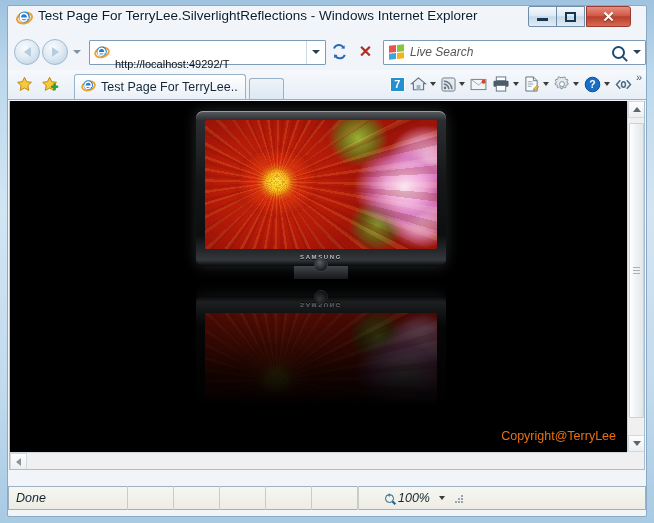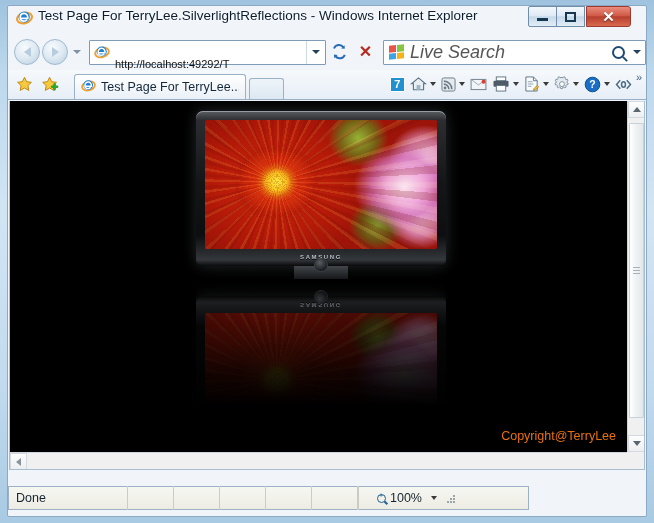--- a/index.html
+++ b/index.html
@@ -98,21 +98,21 @@
   .refresh-btn, .stop-btn {
     width:25px;height:25px; display:flex;align-items:center;justify-content:center;
     margin-left:1px;
   }
   .stop-x { color:#b32d22; font-size:16px; font-weight:bold; line-height:1; }
   .search-field {
     margin-left:5px; flex:1; height:25px; background:#fff;
     border:1px solid #7e9cb8; border-radius:1px;
     display:flex; align-items:center;
   }
-  .search-ph { margin-left:6px; font-size:18px; color:#555; font-style:italic; flex:1; }
+  .search-ph { margin-left:6px; font-size:12px; color:#555; font-style:italic; flex:1; }
   .mag {
     width:13px;height:13px;border:2px solid #1d4a73;border-radius:50%;
     position:relative; margin-right:4px;
   }
   .mag:after { content:""; position:absolute; width:2px;height:6px;background:#1d4a73;
     right:-3px; bottom:-5px; transform:rotate(-45deg); }
   .search-drop { width:16px;height:23px;display:flex;align-items:center;justify-content:center; }
   .win-logo {
     width:15px;height:14px;margin-left:5px;
     display:grid; grid-template-columns:1fr 1fr; grid-template-rows:1fr 1fr; gap:1px;
@@ -278,38 +278,38 @@
   }
   .grip { width:7px; }
   .grip i { display:block; height:1px; background:#a9b2b9; margin:2px 0; }
   .tri-up { width:0;height:0;border-left:4px solid transparent;border-right:4px solid transparent;border-bottom:5px solid #5a6670; }
   .tri-dn { width:0;height:0;border-left:4px solid transparent;border-right:4px solid transparent;border-top:5px solid #5a6670; }
   .tri-lf { width:0;height:0;border-top:4px solid transparent;border-bottom:4px solid transparent;border-right:5px solid #8a949c; }
   .corner-box { position:absolute; right:0; bottom:0; width:17px;height:17px;background:#f0f0f0; }
 
   
   .statusbar {
-    position:absolute; left:8px; top:486px; width:521px; height:24px;
+    position:absolute; left:8px; top:486px; width:638px; height:24px;
     background:linear-gradient(180deg,#f7f7f2 0%, #ecece4 100%);
     border:1px solid #9db0c4;
     display:flex; align-items:center;
-    font-size:12.5px; color:#17242f;
+    font-size:12.5px; color:#17242f;font-style:italic;
   }
   .st-done { padding-left:7px; width:118px; }
   .st-sep { width:1px; height:24px; background:#c9cdc4; }
   .st-cell { width:45px; height:24px; }
   .st-zone { display:flex; align-items:center; margin-left:auto; padding-right:4px; }
   .globe {
     width:14px;height:14px;border-radius:50%;
     background:radial-gradient(circle at 35% 30%, #bfe4f7 0%, #4aa8dd 45%, #1d6fa8 100%);
     margin-right:5px; position:relative; overflow:hidden;
   }
   .globe:before { content:""; position:absolute; left:2px; top:3px; width:6px;height:4px;background:#3f9e4d;border-radius:50%;}
   .globe:after  { content:""; position:absolute; right:1px; bottom:2px; width:5px;height:4px;background:#3f9e4d;border-radius:50%;}
-  .st-zoom { display:flex; align-items:center; padding-right:10px; border-left:1px solid #c9cdc4; padding-left:18px; height:24px;}
+  .st-zoom { display:flex; align-items:center; padding-right:10px; border-left:1px solid #c9cdc4; padding-left:26px; height:24px;}
   .mag-s { width:9px;height:9px;border:1.6px solid #1f5f93;border-radius:50%;position:relative;margin-right:4px;}
   .mag-s:after{content:"";position:absolute;width:1.6px;height:4px;background:#1f5f93;right:-2px;bottom:-3px;transform:rotate(-45deg);}
   .mag-s:before{content:"+";position:absolute;left:1px;top:-3px;font-size:7px;color:#1f5f93;}
   .resize-grip { width:10px;height:10px; margin-left:8px; position:relative; }
   .resize-grip i{position:absolute;width:2px;height:2px;background:#9aa4ad;}
 </style>
 </head>
 <body>
 
 <div class="window">

